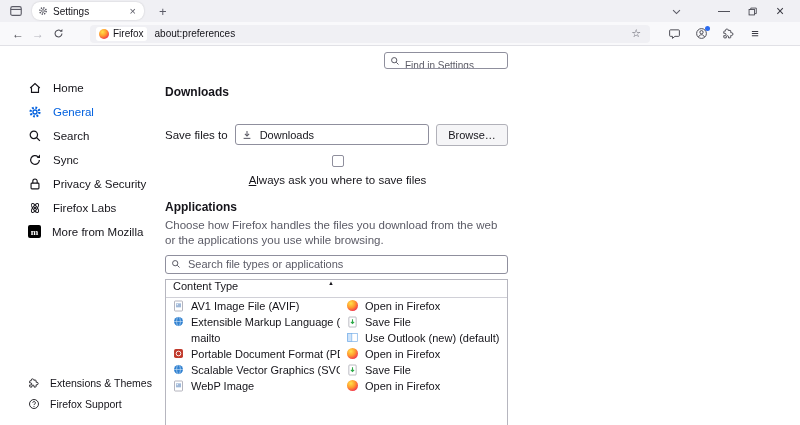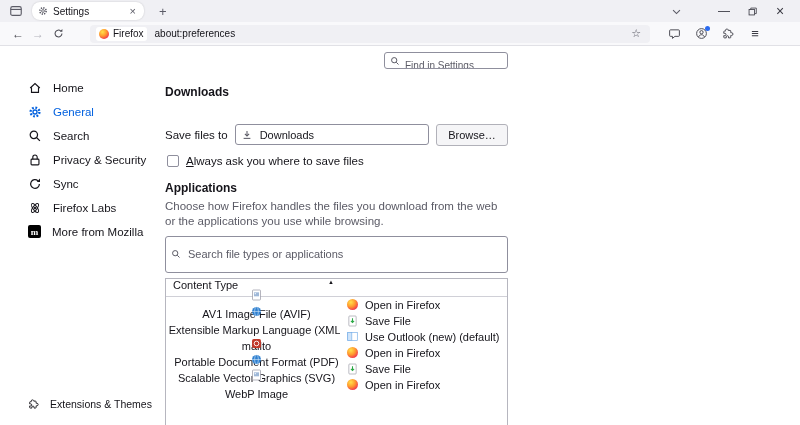--- a/index.html
+++ b/index.html
@@ -80,37 +80,37 @@
 
   .save-row { display:flex; align-items:center; margin-top:25px; gap:7px; }
   .save-label { font-size:11.5px; white-space:nowrap; }
   .save-input-wrap { position:relative; flex:1; }
   .save-input-wrap svg { position:absolute; left:6px; top:50%; transform:translateY(-50%); color:#5b5b66; }
   .save-input { width:100%; height:21px; border:1px solid #8f8f9d; border-radius:3px; font-size:11px;
     padding:0 6px 0 24px; color:#15141a; font-family:inherit; background:#fff; }
   .browse-btn { width:72px; height:22px; background:#f5f5f7; border:1px solid #b1b1b9; border-radius:3px;
     font-size:11px; font-family:inherit; color:#15141a; }
 
-  .checkbox-row { display:flex; align-items:center; gap:7px; margin-top:9px; padding-left:2px; }
+  .checkbox-row { display:flex; align-items:center; gap:7px; margin-top:9px; padding-left:2px;flex-direction:column; }
   .checkbox { width:12px; height:12px; border:1px solid #8f8f9d; border-radius:2px; background:#fff; }
   .checkbox-label { font-size:11.5px; }
   .checkbox-label .ak { text-decoration:underline; }
 
   .apps-desc { font-size:11.5px; color:#5b5b66; line-height:1.32; margin-top:4px; }
   .apps-search { margin-top:7px; }
-  .apps-search-input { width:100%; height:37px; border:1px solid #8f8f9d; border-radius:3px; font-size:11px;
+  .apps-search-input { width:100%; height:19px; border:1px solid #8f8f9d; border-radius:3px; font-size:11px;
     padding:0 6px 0 22px; color:#15141a; font-family:inherit; background:#fff; }
 
   .apps-table { margin-top:5px; border:1px solid #b6b6bf; height:166px; background:#fff; overflow:hidden; }
   .t-header { display:flex; height:18px; border-bottom:1px solid #d0d0d7; align-items:stretch; }
   .t-col-type { width:174px; display:flex; align-items:flex-start; padding-left:7px; font-size:11px; }
   .sort-arrow { margin-left:auto; margin-right:6px; font-size:6px; color:#15141a; }
   .t-col-action { flex:1; display:flex; align-items:center; padding-left:7px; font-size:11px; border-left:1px solid #d0d0d7; }
   .t-row { display:flex; height:16px; align-items:center; font-size:11px; }
-  .t-cell-type { width:174px; display:flex; align-items:center; gap:7px; padding-left:7px; overflow:hidden; white-space:nowrap;flex-direction:column; }
+  .t-cell-type { width:174px; display:flex; align-items:center; gap:7px; padding-left:7px; overflow:hidden; white-space:nowrap; }
   .t-cell-action { flex:1; display:flex; align-items:center; gap:7px; padding-left:7px; white-space:nowrap; }
   .icon-slot { width:11px; height:12px; flex-shrink:0; display:flex; align-items:center; justify-content:center; }
   .fx-logo.small { width:11px; height:11px; }
 </style>
 </head>
 <body>
 
 <div class="titlebar">
   <div class="fxview-btn">
     <svg width="14" height="14" viewBox="0 0 16 16" fill="none" stroke="currentColor" stroke-width="1.3">
@@ -203,52 +203,60 @@
       <span class="lbl">General</span>
     </div>
     <div class="side-item">
       <svg width="14" height="14" viewBox="0 0 16 16" fill="none" stroke="currentColor" stroke-width="1.4">
           <circle cx="6.7" cy="6.7" r="4.2"></circle>
           <line x1="10" y1="10" x2="13.6" y2="13.6"></line>
         </svg>
       <span class="lbl">Search</span>
     </div>
     <div class="side-item">
+      <svg width="14" height="14" viewBox="0 0 16 16" fill="none" stroke="currentColor" stroke-width="1.4">
+          <path d="M13 8a5 5 0 1 1-1.7-3.75"></path>
+          <polygon points="13.7,1.8 13.7,5.6 9.9,5.6" fill="currentColor" stroke="none"></polygon>
+        </svg>
+      <span class="lbl">Sync</span>
+    </div>
+    <div class="side-item">
       <svg width="14" height="14" viewBox="0 0 16 16" fill="none" stroke="currentColor" stroke-width="1.3">
           <rect x="3.5" y="7" width="9" height="6.5" rx="1"></rect>
           <path d="M5.5 7V4.8a2.5 2.5 0 0 1 5 0V7"></path>
         </svg>
       <span class="lbl">Privacy &amp; Security</span>
-    </div>
-    <div class="side-item">
-      <svg width="14" height="14" viewBox="0 0 16 16" fill="none" stroke="currentColor" stroke-width="1.4">
-          <path d="M13 8a5 5 0 1 1-1.7-3.75"></path>
-          <polygon points="13.7,1.8 13.7,5.6 9.9,5.6" fill="currentColor" stroke="none"></polygon>
-        </svg>
-      <span class="lbl">Sync</span>
     </div>
     <div class="side-item">
       <svg width="14" height="14" viewBox="0 0 16 16" fill="none" stroke="currentColor" stroke-width="1.1">
           <ellipse cx="8" cy="8" rx="6" ry="2.4" transform="rotate(55 8 8)"></ellipse>
           <ellipse cx="8" cy="8" rx="6" ry="2.4" transform="rotate(-55 8 8)"></ellipse>
           <circle cx="8" cy="8" r="1.1" fill="currentColor"></circle>
         </svg>
       <span class="lbl">Firefox Labs</span>
     </div>
     <div class="side-item">
       <span class="moz-sq">m</span>
       <span class="lbl">More from Mozilla</span>
     </div>
 
     <div class="sidebar-footer">
       <div class="foot-link">
         <svg width="12" height="12" viewBox="0 0 16 16" fill="none" stroke="currentColor" stroke-width="1.2">
             <path d="M6 2.5a1.7 1.7 0 0 0-1.7 1.7V5H3a.8.8 0 0 0-.8.8v2h1.3a1.4 1.4 0 1 1 0 2.8H2.2v2a.8.8 0 0 0 .8.8h2.2v-1.3a1.4 1.4 0 1 1 2.8 0V13.4h2a.8.8 0 0 0 .8-.8v-2.2h1a1.7 1.7 0 1 0 0-3.4h-1V5a.8.8 0 0 0-.8-.8H7.7v-.8A1.7 1.7 0 0 0 6 2.5z"></path>
           </svg>
         <span>Extensions &amp; Themes</span>
+      </div>
+      <div class="foot-link">
+        <svg width="12" height="12" viewBox="0 0 16 16" fill="none" stroke="currentColor" stroke-width="1.2">
+            <circle cx="8" cy="8" r="6"></circle>
+            <path d="M6.3 6.2a1.8 1.8 0 1 1 2.6 1.9c-.6.3-.9.7-.9 1.3"></path>
+            <circle cx="8" cy="11.3" r=".7" fill="currentColor" stroke="none"></circle>
+          </svg>
+        <span>Firefox Support</span>
       </div>
     </div>
   </div>
 
   <div class="main">
 
     <div class="find-row">
       <div class="search-wrap">
         <svg width="10" height="10" viewBox="0 0 16 16" fill="none" stroke="currentColor" stroke-width="1.6">
             <circle cx="6.7" cy="6.7" r="4.2"></circle>

